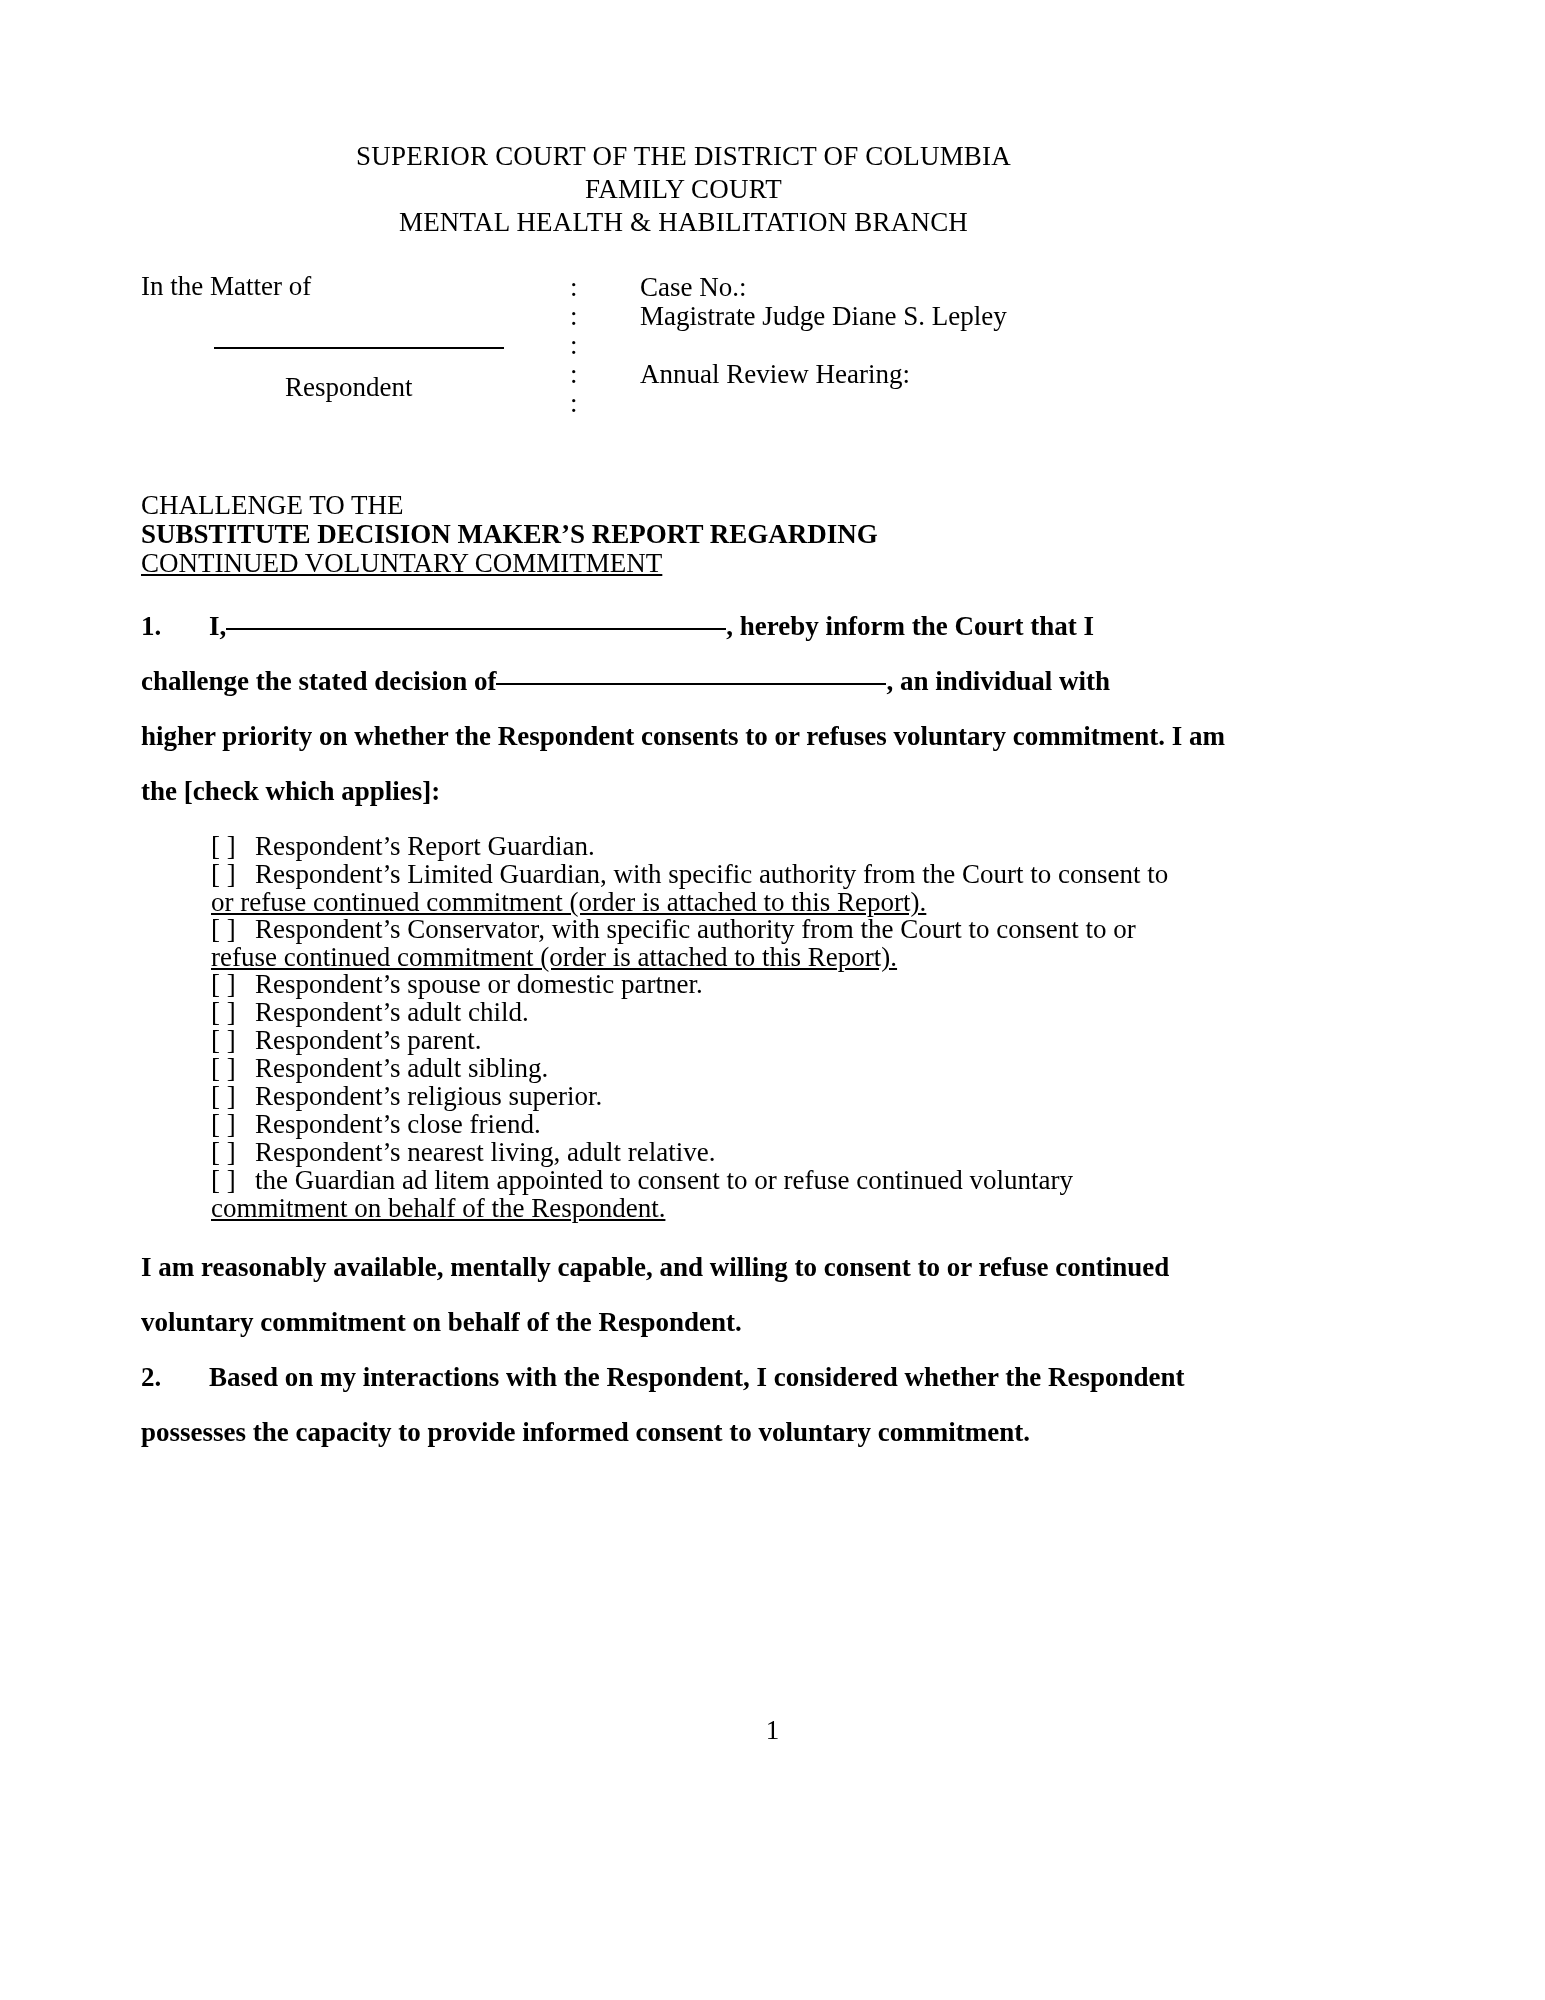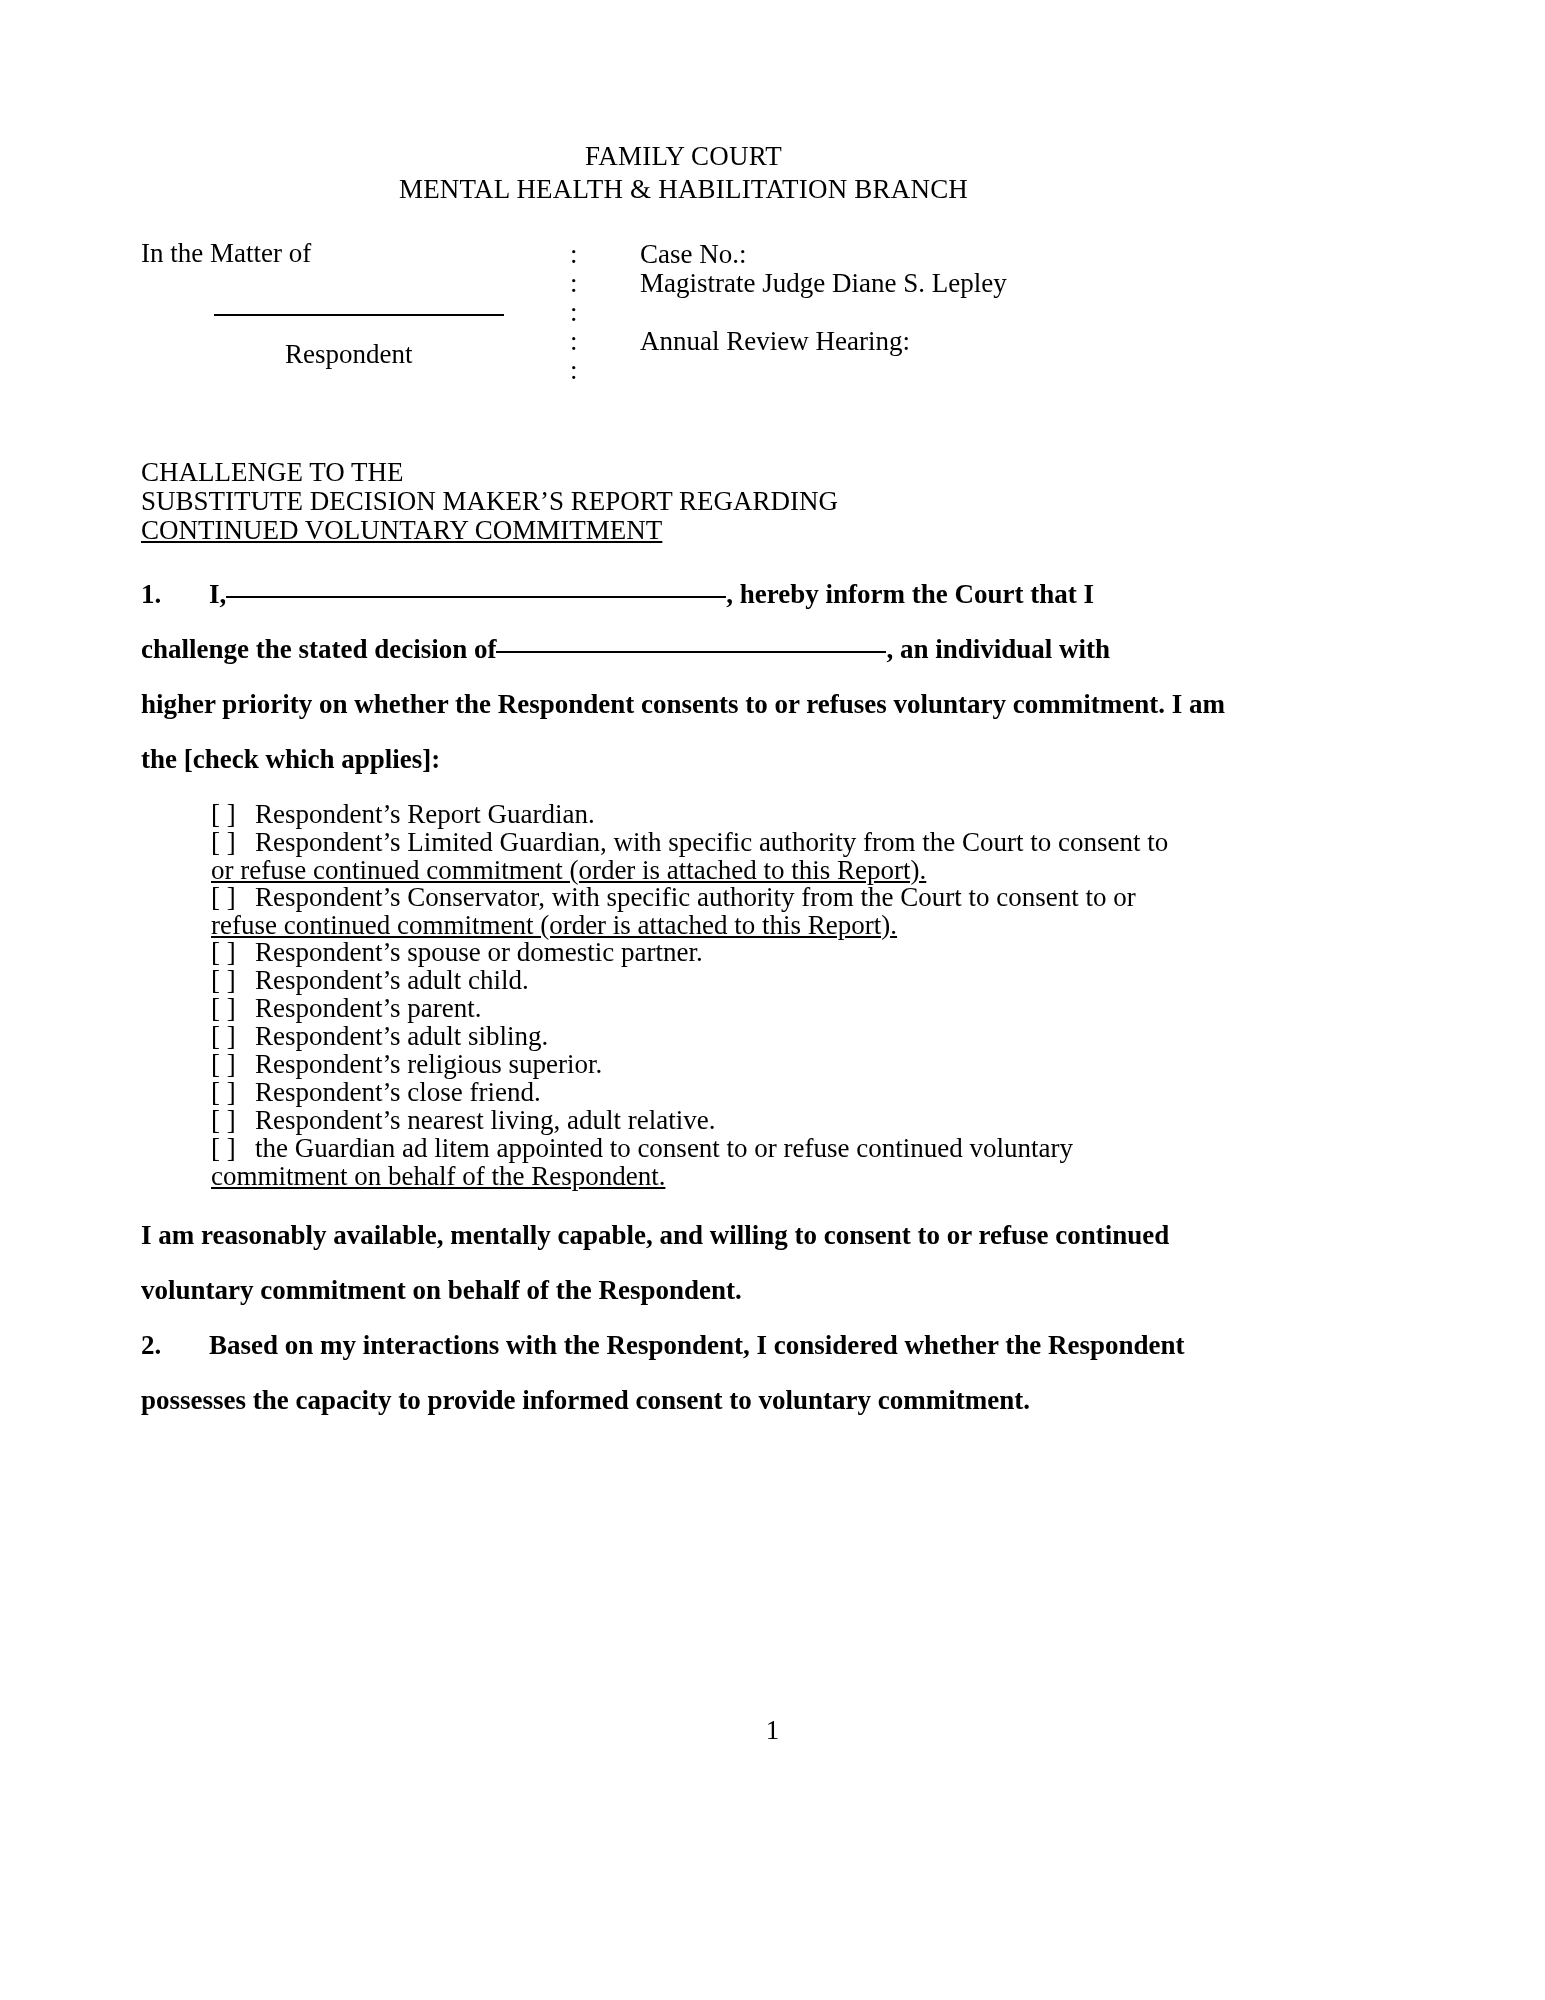--- a/index.html
+++ b/index.html
@@ -88,21 +88,21 @@
     white-space: nowrap;
   }
   .caption-right .blankrow { color: transparent; }
 
   
   .doc-title {
     margin-top: 58px;
     font-size: 27px;
     line-height: 1.07;
   }
-  .doc-title .line2 { font-weight: normal; }
+  .doc-title .line2 { font-weight: bold; }
   .doc-title .line3 { text-decoration: underline; }
 
   
   .body-block { margin-top: 36px; font-size: 27px; }
   .para {
     line-height: 1.0;
     margin-bottom: 28px;
     position: relative;
     text-align: left;
     font-weight: bold;
@@ -153,20 +153,21 @@
     font-size: 27px;
   }
 </style>
 </head>
 <body>
 
 <div class="page">
   <div class="content">
 
     <div class="court-header">
+      <div>SUPERIOR COURT OF THE DISTRICT OF COLUMBIA</div>
       <div>FAMILY COURT</div>
       <div>MENTAL HEALTH &amp; HABILITATION BRANCH</div>
     </div>
 
     <div class="caption">
       <div class="caption-left">
         <span class="cap-matter">In the Matter of</span>
         <span class="cap-rule"></span>
         <span class="cap-respondent">Respondent</span>
       </div>

